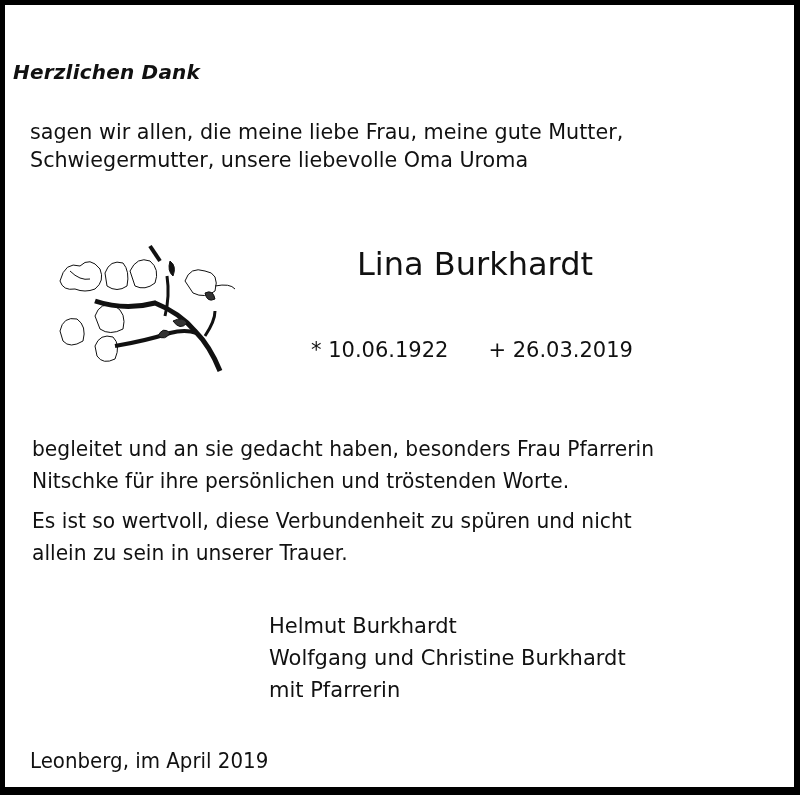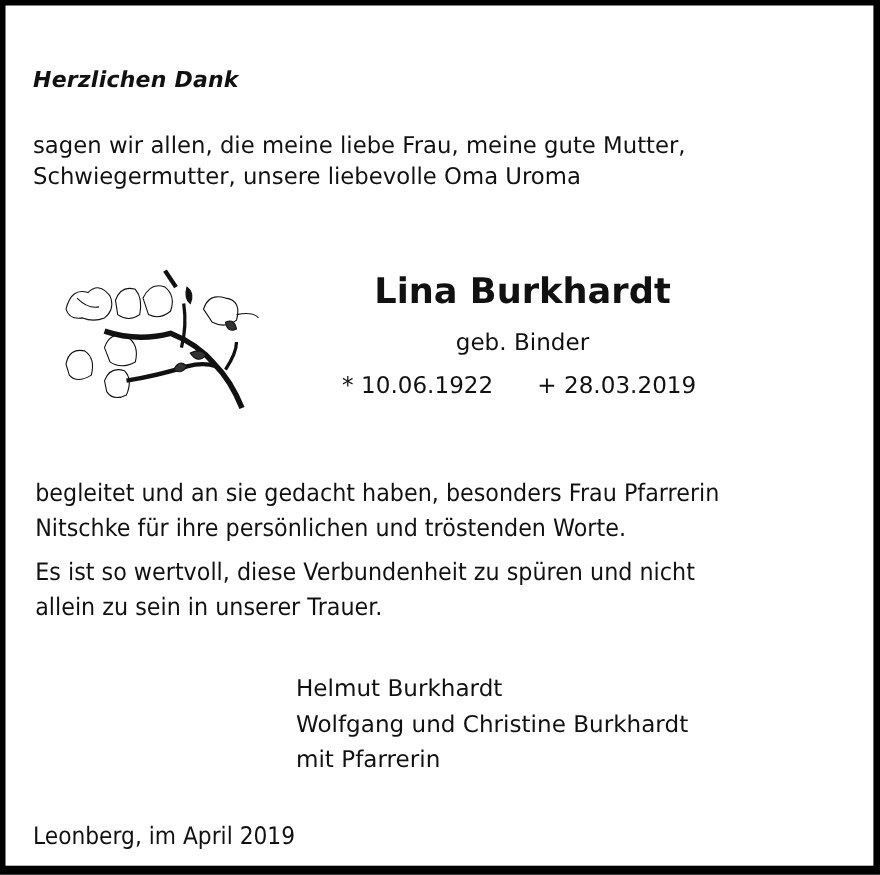--- a/index.html
+++ b/index.html
@@ -2,24 +2,24 @@
 <html><head>
 <meta charset="utf-8">
 <style>
   html, body { margin: 0; padding: 0; background: #000; }
   body { width: 800px; height: 795px; position: relative; overflow: hidden; }
   .frame {
     position: absolute; left: 5px; top: 5px; width: 789px; height: 782px;
     background: #fff;
   }
   .t { position: absolute; color: #111; font-family: "DejaVu Sans", sans-serif; white-space: nowrap; }
-  .heading { left: 25px; top: 55px; font-size: 20px; font-weight: bold; font-style: italic; letter-spacing: 0.2px; }
+  .heading { left: 8px; top: 55px; font-size: 20px; font-weight: bold; font-style: italic; letter-spacing: 0.2px; }
   .intro { left: 25px; top: 113px; font-size: 21px; line-height: 28px; transform-origin: 0 0; transform: scaleX(0.985); }
   .flower { position: absolute; left: 50px; top: 236px; width: 190px; height: 140px; }
-  .name { left: 290px; top: 240px; width: 360px; text-align: center; font-size: 32px; font-weight: bold; }
+  .name { left: 290px; top: 240px; width: 360px; text-align: center; font-size: 32px; font-weight: normal; }
   .geb { left: 290px; top: 294px; width: 360px; text-align: center; font-size: 21px; }
   .dates { left: 306px; top: 333px; font-size: 21px; }
   .dates .sep { display: inline-block; width: 40px; }
   .body1 { left: 27px; top: 428px; font-size: 22px; line-height: 32px; transform-origin: 0 0; transform: scaleX(0.92); }
   .body2 { left: 27px; top: 500px; font-size: 22px; line-height: 32px; transform-origin: 0 0; transform: scaleX(0.92); }
   .signers { left: 264px; top: 605px; font-size: 21px; line-height: 32px; }
   .place { left: 25px; top: 743px; font-size: 22px; transform-origin: 0 0; transform: scaleX(0.9); }
   .line { display: block; }
 </style>
 </head>
@@ -54,23 +54,22 @@
       <path d="M40 105 Q45 92 58 96 Q66 104 60 118 Q48 124 42 115 Z"></path>
 
       <path d="M115 20 Q122 25 118 35 Q112 30 115 20 Z" fill="#111"></path>
       <path d="M118 80 Q128 75 132 82 Q125 90 118 80 Z" fill="#333"></path>
       <path d="M103 95 Q108 85 115 92 Q110 100 103 95 Z" fill="#333"></path>
       <path d="M150 52 Q158 48 160 58 Q152 62 150 52 Z" fill="#333"></path>
     </g>
   </svg>
 
   <div class="t name">Lina Burkhardt</div>
-  <div class="t geb">geb. Binder</div>
   <div class="t dates">
-    <span>* 10.06.1922</span><span class="sep"></span><span>+ 28.03.2019</span>
+    <span>* 10.06.1922</span><span class="sep"></span><span>+ 26.03.2019</span>
   </div>
 
   <div class="t body1">
     <span class="line">begleitet und an sie gedacht haben, besonders Frau Pfarrerin</span>
     <span class="line">Nitschke für ihre persönlichen und tröstenden Worte.</span>
   </div>
 
   <div class="t body2">
     <span class="line">Es ist so wertvoll, diese Verbundenheit zu spüren und nicht</span>
     <span class="line">allein zu sein in unserer Trauer.</span>

